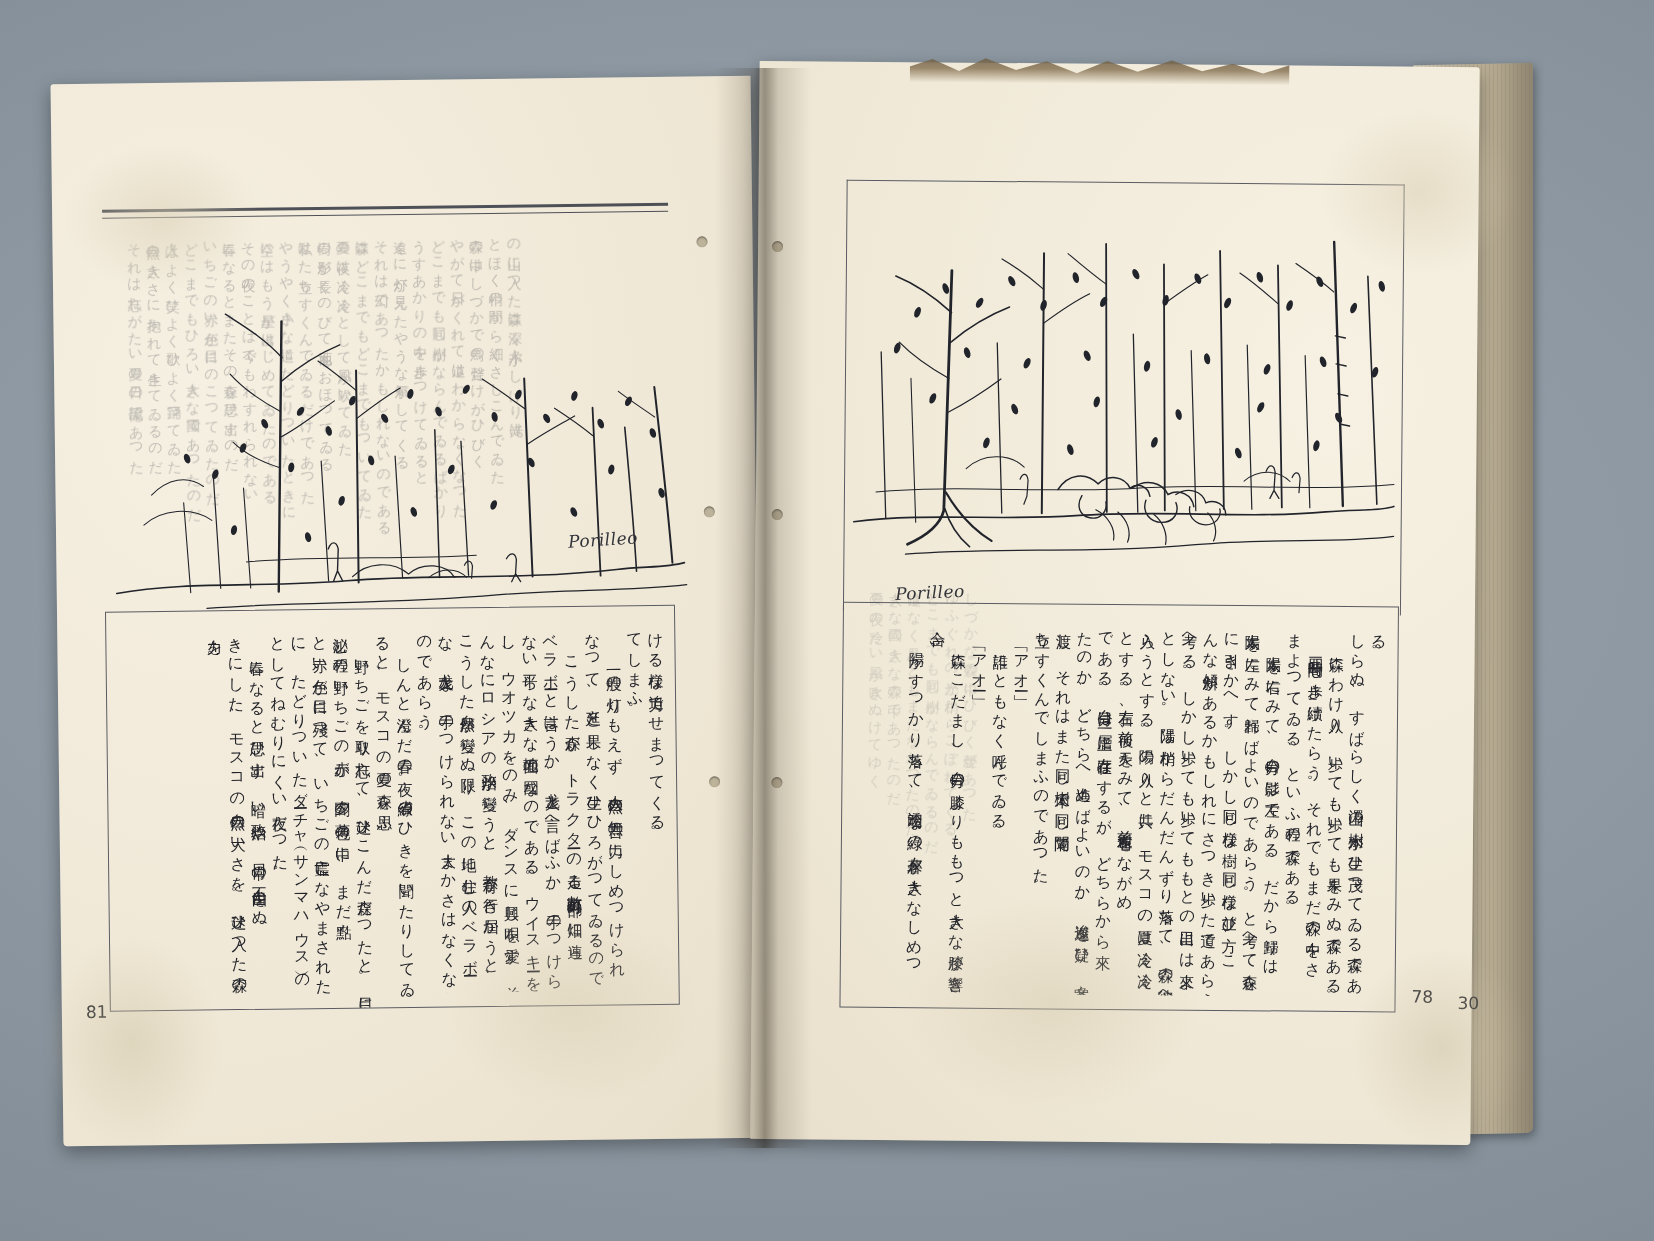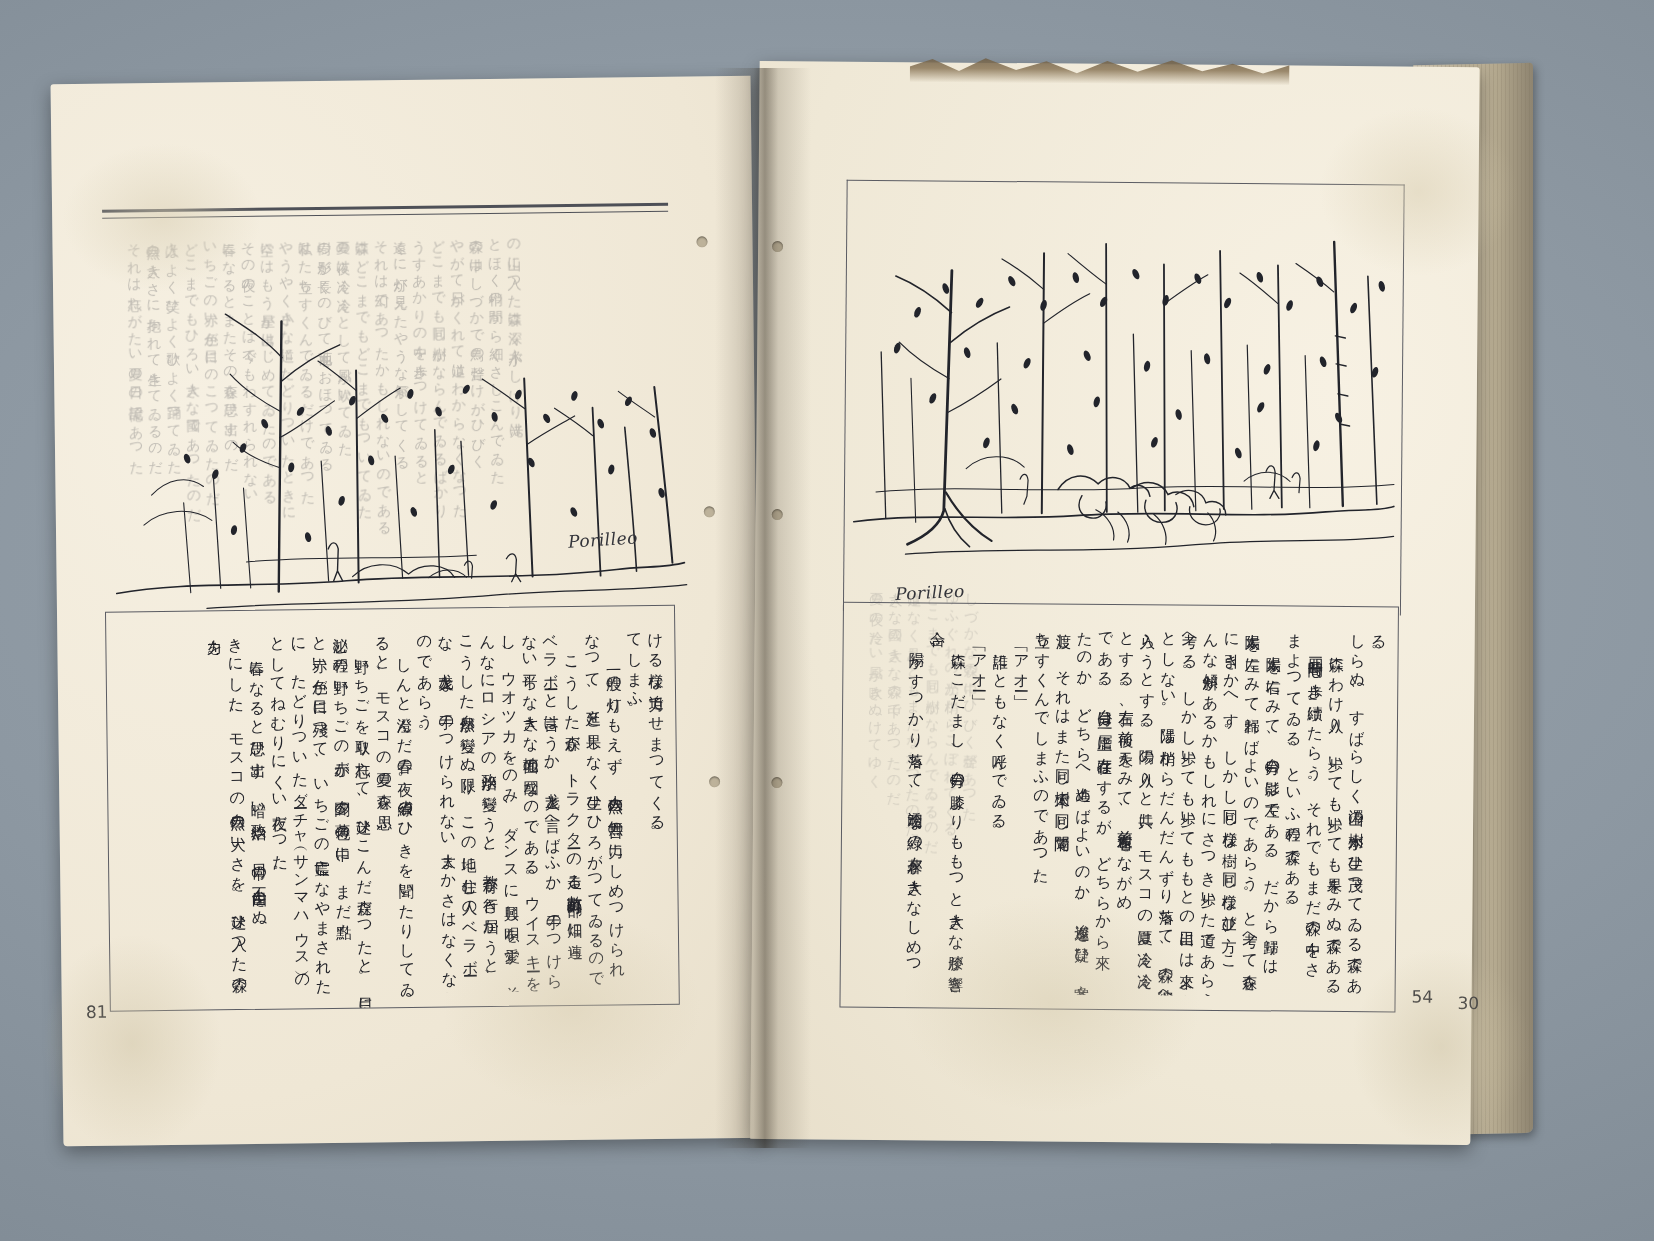--- a/index.html
+++ b/index.html
@@ -478,21 +478,21 @@
         <div class="vline">渡し、それはまた同じ樹木で同じ間隔で</div>
         <div class="vline">立ちすくんでしまふのであつた。</div>
         <div class="vline indent">「アオー」</div>
         <div class="vline indent">誰にともなく呼んでゐる。</div>
         <div class="vline indent">「アオー」</div>
         <div class="vline indent">森にこだまし、自分の膝よりももつと大きな膝が響き</div>
         <div class="vline">合ふ。</div>
         <div class="vline indent">陽がすつかり落ちて、透明な綠の夕暮が大きなしめつ</div>
       </div>
 
-      <div class="folio" style="left:660px; top:920px;">54</div>
+      <div class="folio" style="left:660px; top:920px;">78</div>
       <div class="folio" style="left:706px; top:926px;">30</div>
 
       <div class="hole" style="left:14px; top:180px;"></div>
       <div class="hole" style="left:16px; top:448px;"></div>
       <div class="hole" style="left:18px; top:716px;"></div>
       <div class="stain" style="left:560px; top:40px; width:200px; height:170px; background:radial-gradient(ellipse,#d8cdb0 0%,rgba(216,205,176,0) 70%); opacity:.5;"></div>
       <div class="stain" style="left:150px; top:830px; width:300px; height:220px; background:radial-gradient(ellipse,#d2c7a9 0%,rgba(210,199,169,0) 70%); opacity:.45;"></div>
       <div class="stain" style="left:600px; top:880px; width:180px; height:200px; background:radial-gradient(ellipse,#cdc2a4 0%,rgba(205,194,164,0) 70%); opacity:.5;"></div>
     </div>
 

